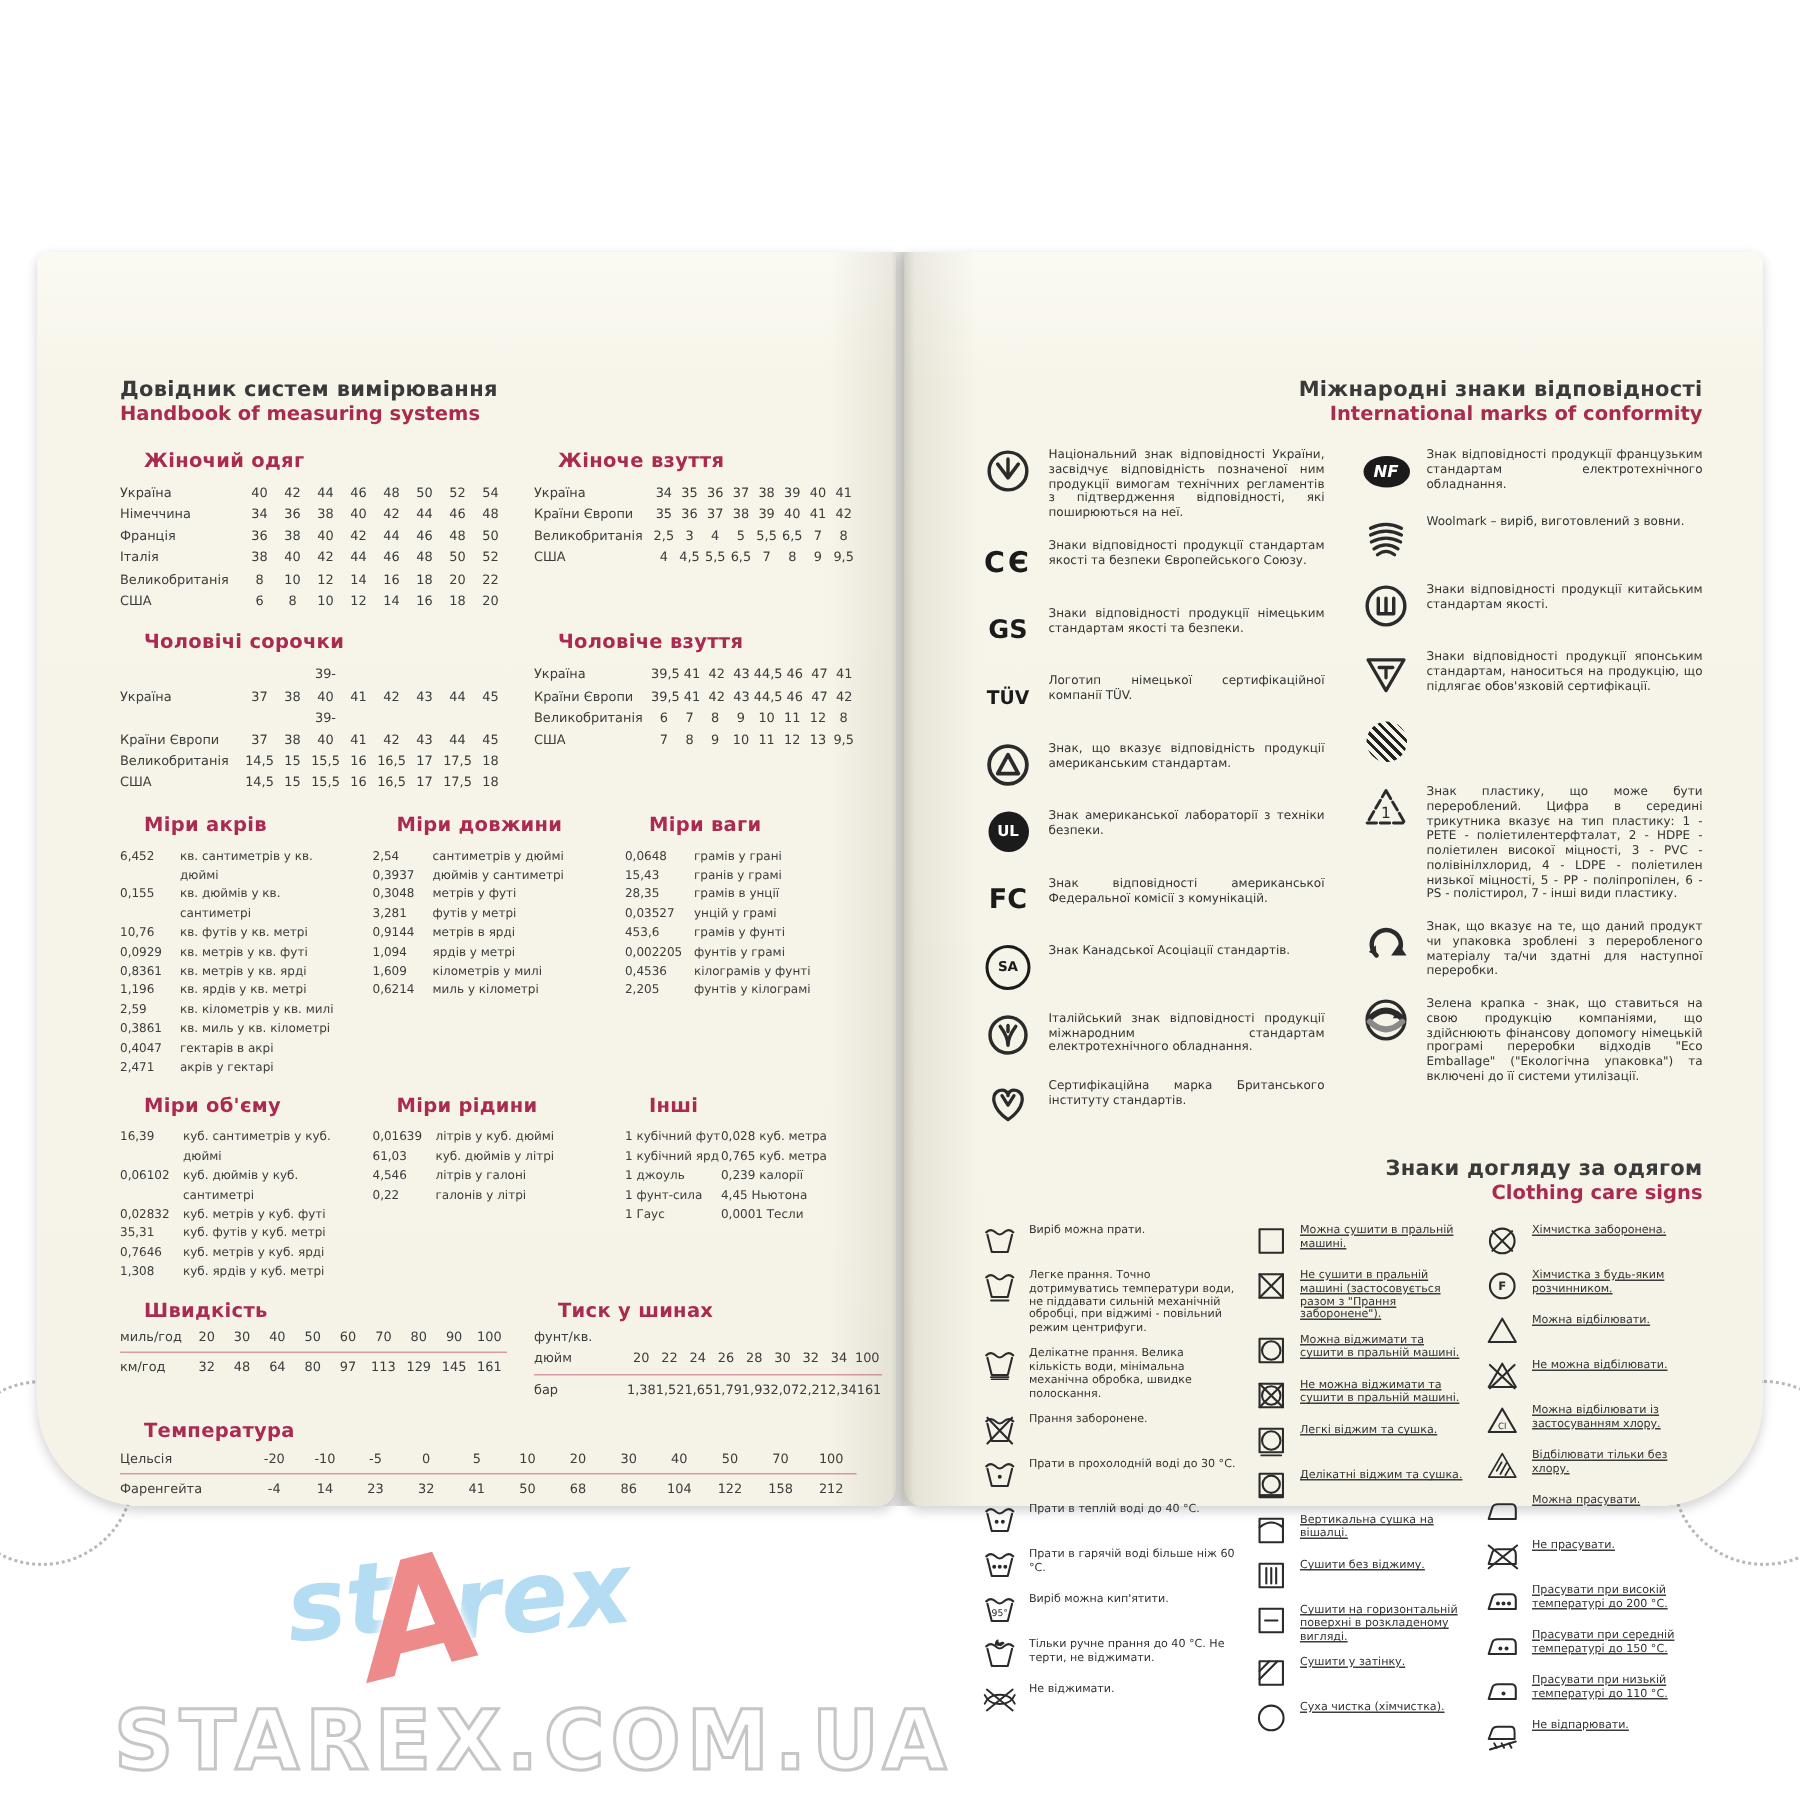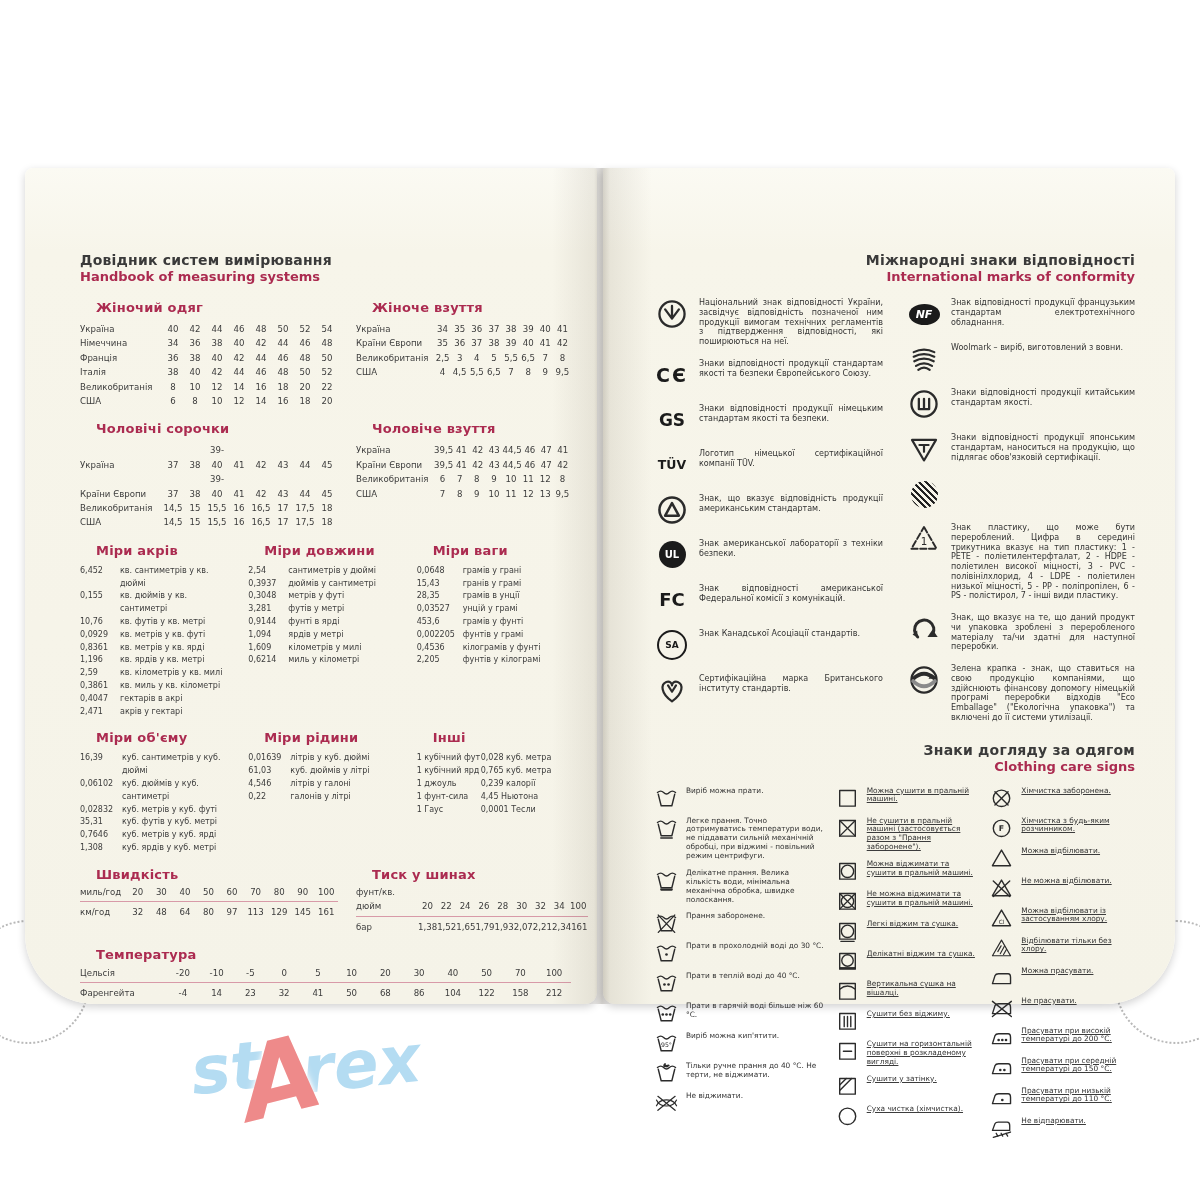--- a/index.html
+++ b/index.html
@@ -382,21 +382,21 @@
             <div class="prow">
               <span class="pval">0,3048</span>
               <span class="pdesc">метрів у футі</span>
             </div>
             <div class="prow">
               <span class="pval">3,281</span>
               <span class="pdesc">футів у метрі</span>
             </div>
             <div class="prow">
               <span class="pval">0,9144</span>
-              <span class="pdesc">фунті в ярді</span>
+              <span class="pdesc">метрів в ярді</span>
             </div>
             <div class="prow">
               <span class="pval">1,094</span>
               <span class="pdesc">ярдів у метрі</span>
             </div>
             <div class="prow">
               <span class="pval">1,609</span>
               <span class="pdesc">кілометрів у милі</span>
             </div>
             <div class="prow">
@@ -677,20 +677,29 @@
             <p class="ci-text">Знак відповідності американської Федеральної комісії з комунікацій.</p>
           </div>
           <div class="ci">
             <span class="ci-icon">
               <span class="circ-line">SA</span>
             </span>
             <p class="ci-text">Знак Канадської Асоціації стандартів.</p>
           </div>
           <div class="ci">
             <span class="ci-icon">
+              <svg viewBox="0 0 28 28" fill="none" stroke="#2b2b2b" stroke-width="2" stroke-linecap="round" stroke-linejoin="round">
+                <circle cx="14" cy="14" r="10.5"></circle>
+                <path d="M9.5 9 Q14 15 14 20 M18.5 9 Q14 15 14 20 M14 8.5 V12"></path>
+              </svg>
+            </span>
+            <p class="ci-text">Італійський знак відповідності продукції міжнародним стандартам електротехнічного обладнання.</p>
+          </div>
+          <div class="ci">
+            <span class="ci-icon">
               <svg viewBox="0 0 28 28" fill="none" stroke="#2b2b2b" stroke-width="1.9" stroke-linecap="round" stroke-linejoin="round">
                 <path d="M14 24 C4 17 4 9 9 7 C12 6 14 8 14 10 C14 8 16 6 19 7 C24 9 24 17 14 24 Z"></path>
                 <path d="M10.5 10 L14 15.5 L17.5 10"></path>
               </svg>
             </span>
             <p class="ci-text">Сертифікаційна марка Британського інституту стандартів.</p>
           </div>
         </div>
       <div class="conf-col">
           <div class="ci">
@@ -1090,14 +1099,15 @@
     </div>
   </div>
 
   <div class="gutter"></div>
 
   <div class="wm-logo">
     <span class="wm-st">st</span>
     <span class="wm-a">A</span>
     <span class="wm-rex">rex</span>
   </div>
+  <div class="wm-site">STAREX.COM.UA</div>
 
 </div>
 
 </body></html>

